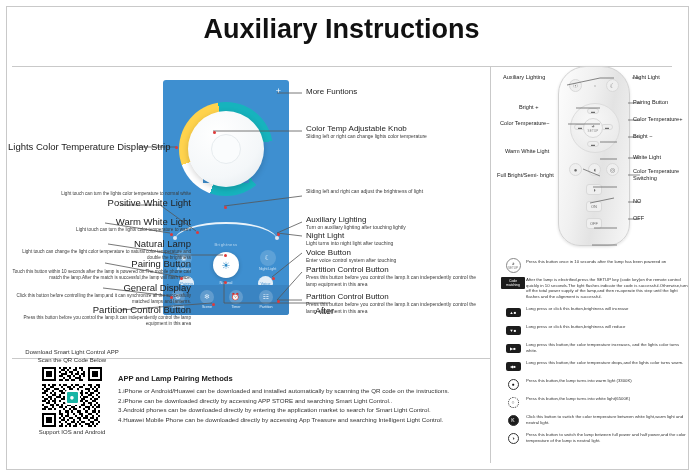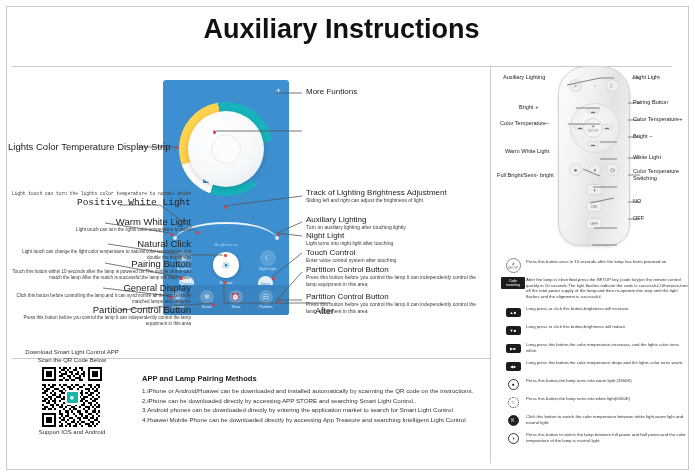--- a/index.html
+++ b/index.html
@@ -85,21 +85,21 @@
   
   .qr-block { position:absolute; left:14px; top:348px; width:116px; text-align:center; }
   .qr-head { font-size:6px; color:#333; line-height:8px; }
   .qr-img { position:relative; width:60px; height:60px; margin:3px auto 2px auto; background:#fff; }
   .qr-foot { font-size:6px; color:#333; }
   .qr-center { position:absolute; left:50%; top:50%; width:15px; height:15px; margin:-7.5px 0 0 -7.5px;
     border-radius:3px; background:#19b5a5; border:2px solid #fff;
     display:flex; align-items:center; justify-content:center; color:#fff; font-size:8px; }
 
   
-  .pair-block { position:absolute; left:142px; top:374px; width:360px; }
+  .pair-block { position:absolute; left:118px; top:374px; width:360px; }
   .pair-h { font-size:7.6px; color:#222; font-weight:bold; margin-bottom:3px; }
   .pair-li { font-size:6.2px; color:#333; line-height:9.6px; white-space:nowrap; }
 
   
   .remote { position:absolute; left:558px; top:66px; width:72px; height:180px;
     border-radius:28px 28px 22px 22px;
     background:linear-gradient(100deg,#fdfdfd 0%,#f0f0f0 38%,#e3e3e3 60%,#f7f7f7 100%);
     border:1px solid #d2d2d2; box-shadow:0 1px 3px rgba(0,0,0,.12); }
   .rbtn { position:absolute; background:#efefef; border:1px solid #d9d9d9;
     display:flex; align-items:center; justify-content:center; color:#6b6b6b; }
@@ -240,32 +240,32 @@
 
       <line x1="224" y1="281" x2="224" y2="303"></line>
       <line x1="224" y1="303" x2="330" y2="303"></line>
     </g>
   </svg>
 
   <div class="cl" style="left:8px; top:141px; width:130px;">
     <div class="cl-title">Lights Color Temperature Display Strip</div>
   </div>
 
-  <div class="cl" style="left:6px; top:191px; width:185px;font-family:Liberation Mono, monospace;">
+  <div class="cl" style="left:6px; top:191px; width:185px;">
     <div class="cl-sub">Light touch can turn the lights color temperature to normal white</div>
     <div class="cl-title">Positive White Light</div>
   </div>
 
   <div class="cl" style="left:20px; top:216px; width:171px;">
     <div class="cl-title">Warm White Light</div>
     <div class="cl-sub">Light touch can turn the lights color temperature to warm</div>
   </div>
 
   <div class="cl" style="left:20px; top:238px; width:171px;">
-    <div class="cl-title">Natural Click</div>
+    <div class="cl-title">Natural Lamp</div>
     <div class="cl-sub">Light touch can change the light color temperature to natural color temperature and double the brightness</div>
   </div>
 
   <div class="cl" style="left:8px; top:258px; width:183px;">
     <div class="cl-title">Pairing Button</div>
     <div class="cl-sub">Touch this button within 10 seconds after the lamp is powered on.The mobile phone can match the lamp.After the match is successful,the lamp will flash twice.</div>
   </div>
 
   <div class="cl" style="left:12px; top:282px; width:179px;">
     <div class="cl-title">General Display</div>
@@ -274,38 +274,41 @@
 
   <div class="cl" style="left:14px; top:304px; width:177px;">
     <div class="cl-title">Partition Control Button</div>
     <div class="cl-sub">Press this button before you control the lamp.It can independently control the lamp equipment in this area</div>
   </div>
 
   <div class="cr" style="left:306px; top:87px; width:178px;">
     <div class="cr-title">More Funtions</div>
   </div>
 
+  <div class="cr" style="left:306px; top:124px; width:180px;">
+    <div class="cr-title">Color Temp Adjustable Knob</div>
+    <div class="cr-sub">Sliding left or right can change lights color temperature</div>
+  </div>
 
   <div class="cr" style="left:306px; top:188px; width:182px;">
-    <div class="cr-title">Track of Lighting Brightness Adjustment</div>
     <div class="cr-sub">Sliding left and right can adjust the brightness of light</div>
   </div>
 
   <div class="cr" style="left:306px; top:215px; width:180px;">
     <div class="cr-title">Auxiliary Lighting</div>
     <div class="cr-sub">Turn on auxiliary lighting after touching lightly</div>
   </div>
 
   <div class="cr" style="left:306px; top:231px; width:180px;">
     <div class="cr-title">Night Light</div>
     <div class="cr-sub">Light turns into night light after touching</div>
   </div>
 
   <div class="cr" style="left:306px; top:248px; width:180px;">
-    <div class="cr-title">Touch Control</div>
+    <div class="cr-title">Voice Button</div>
     <div class="cr-sub">Enter voice control system after touching</div>
   </div>
 
   <div class="cr" style="left:306px; top:265px; width:180px;">
     <div class="cr-title">Partition Control Button</div>
     <div class="cr-sub">Press this button before you control the lamp.It can independently control the lamp equipment in this area</div>
   </div>
 
   <div class="cr" style="left:306px; top:292px; width:180px;">
     <div class="cr-title">Partition Control Button</div>

